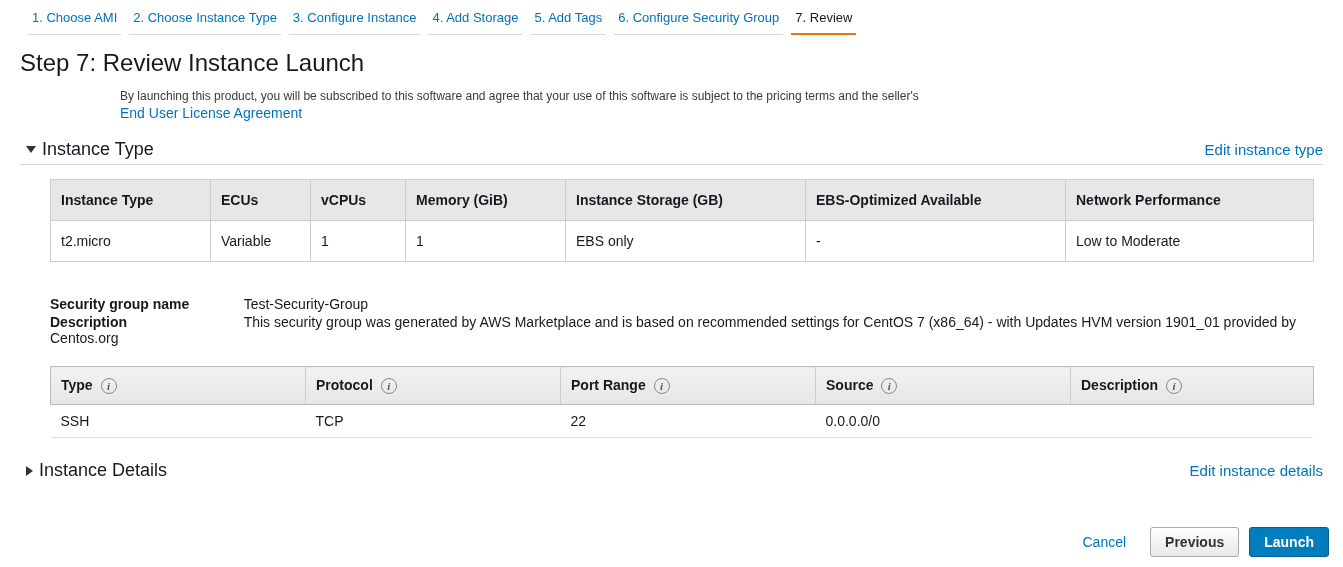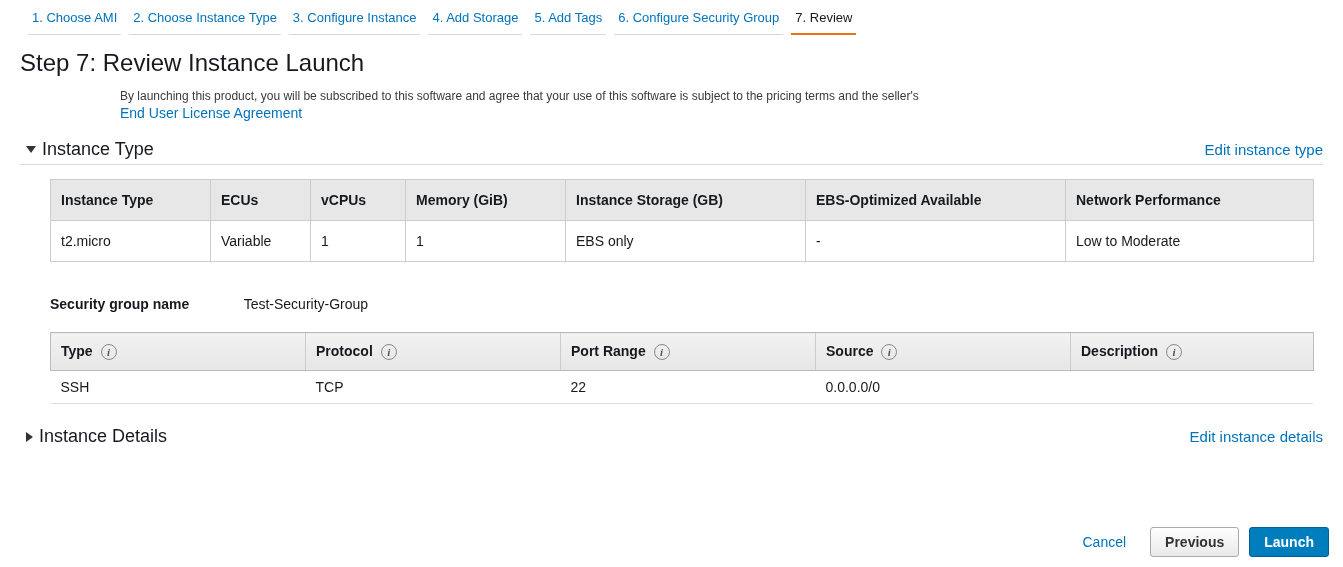--- a/index.html
+++ b/index.html
@@ -250,20 +250,24 @@
     </tbody>
   </table>
 
   
 
   <div class="sg-meta">
     <div class="row">
       <span class="label">Security group name</span>
       <span>Test-Security-Group</span>
     </div>
+    <div class="row">
+      <span class="label">Description</span>
+      <span class="desc-text">This security group was generated by AWS Marketplace and is based on recommended settings for CentOS 7 (x86_64) - with Updates HVM version 1901_01 provided by Centos.org</span>
+    </div>
   </div>
 
   <table class="sg-table">
     <thead>
       <tr>
         <th style="width:255px">
           <span>Type</span>
           <span class="info-icon">i</span>
         </th>
         <th style="width:255px">

